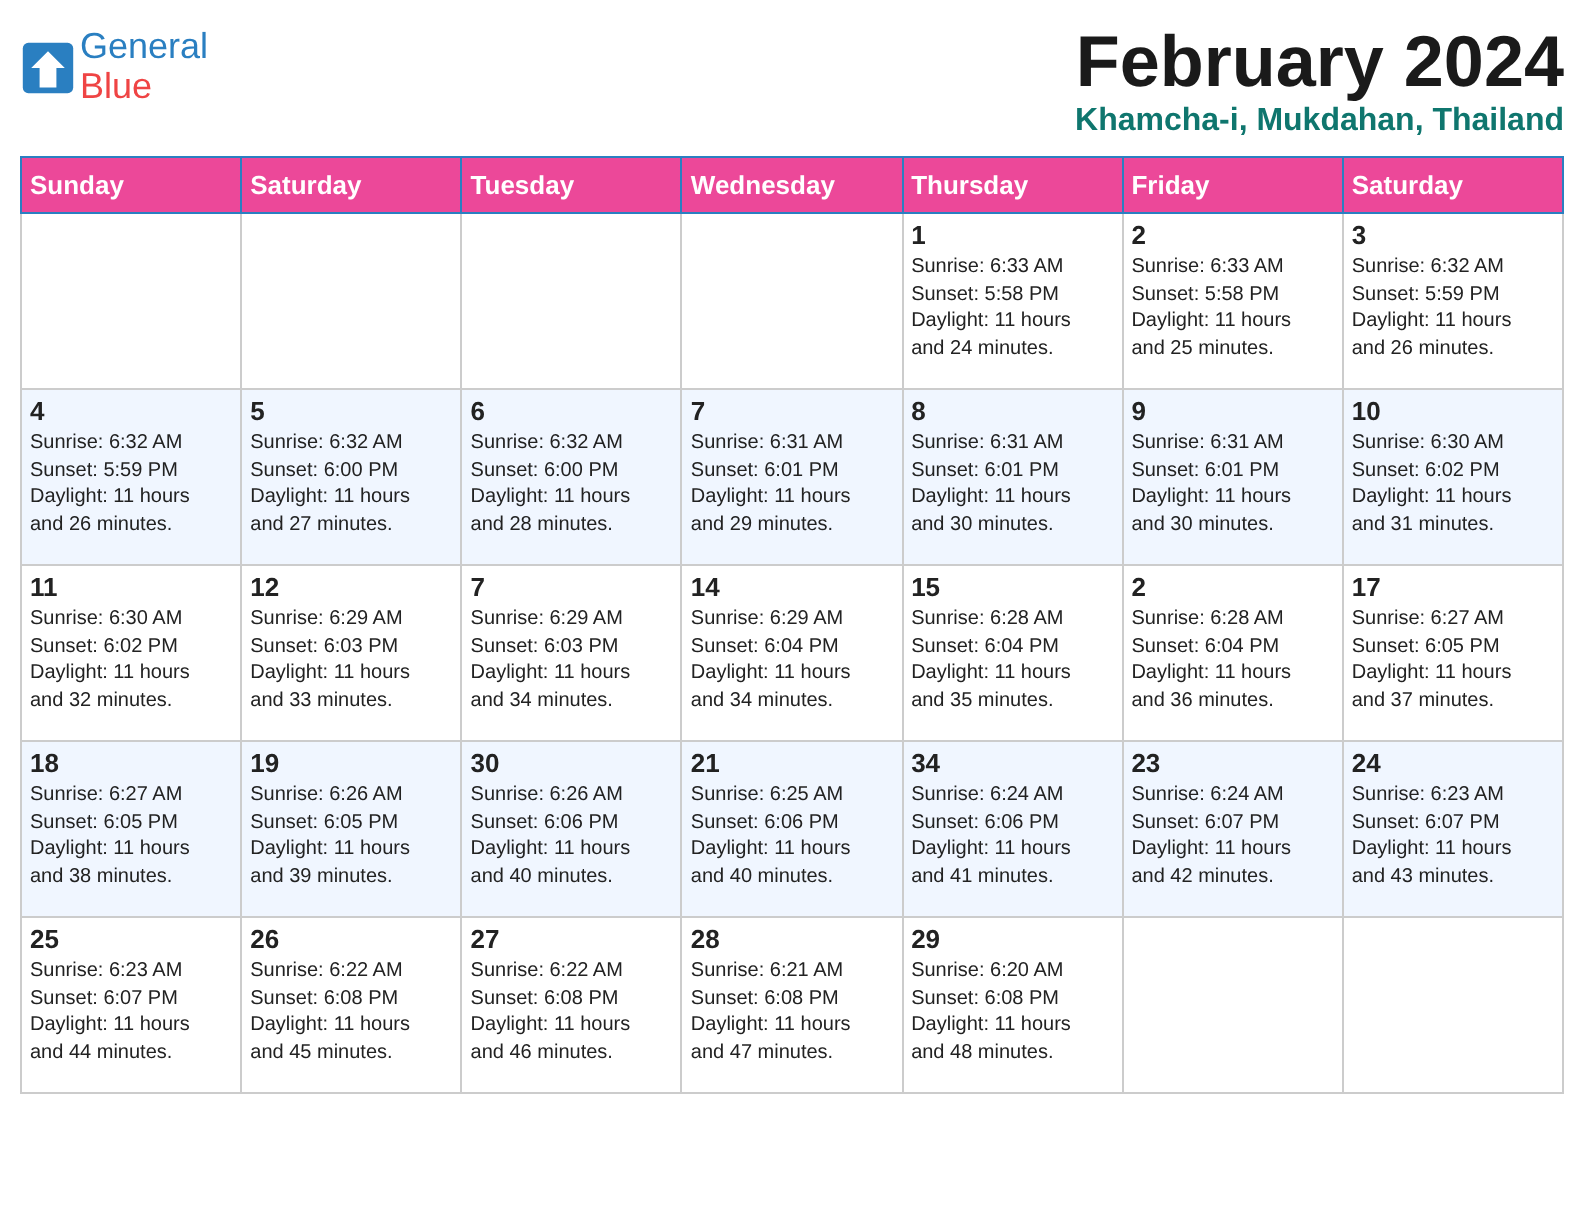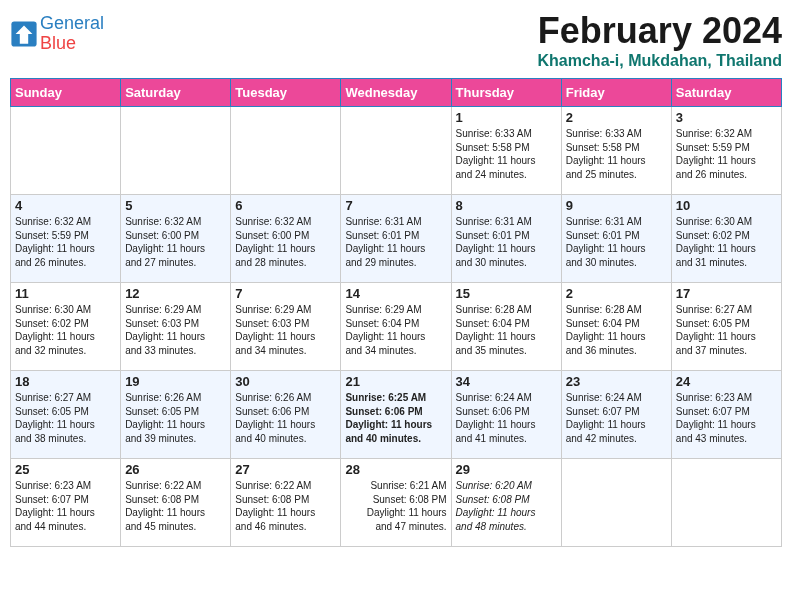--- a/index.html
+++ b/index.html
@@ -270,21 +270,21 @@
         </td>
         <td>
           <span class="day-num">30</span>
           <div class="day-info" style="white-space: pre-line;">Sunrise: 6:26 AM
 Sunset: 6:06 PM
 Daylight: 11 hours
 and 40 minutes.</div>
         </td>
         <td>
           <span class="day-num">21</span>
-          <div class="day-info" style="white-space: pre-line; font-weight: bold;">Sunrise: 6:25 AM
+          <div class="day-info" style="white-space: pre-line;">Sunrise: 6:25 AM
 Sunset: 6:06 PM
 Daylight: 11 hours
 and 40 minutes.</div>
         </td>
         <td>
           <span class="day-num">34</span>
           <div class="day-info" style="white-space: pre-line;">Sunrise: 6:24 AM
 Sunset: 6:06 PM
 Daylight: 11 hours
 and 41 minutes.</div>
@@ -321,28 +321,28 @@
         </td>
         <td>
           <span class="day-num">27</span>
           <div class="day-info" style="white-space: pre-line;">Sunrise: 6:22 AM
 Sunset: 6:08 PM
 Daylight: 11 hours
 and 46 minutes.</div>
         </td>
         <td>
           <span class="day-num">28</span>
-          <div class="day-info" style="white-space: pre-line; text-align: right;">Sunrise: 6:21 AM
+          <div class="day-info" style="white-space: pre-line;">Sunrise: 6:21 AM
 Sunset: 6:08 PM
 Daylight: 11 hours
 and 47 minutes.</div>
         </td>
         <td>
           <span class="day-num">29</span>
-          <div class="day-info" style="white-space: pre-line; font-style: italic;">Sunrise: 6:20 AM
+          <div class="day-info" style="white-space: pre-line;">Sunrise: 6:20 AM
 Sunset: 6:08 PM
 Daylight: 11 hours
 and 48 minutes.</div>
         </td>
         <td class="empty-cell"></td>
         <td class="empty-cell"></td>
       </tr>
     </tbody>
 </table>
 

